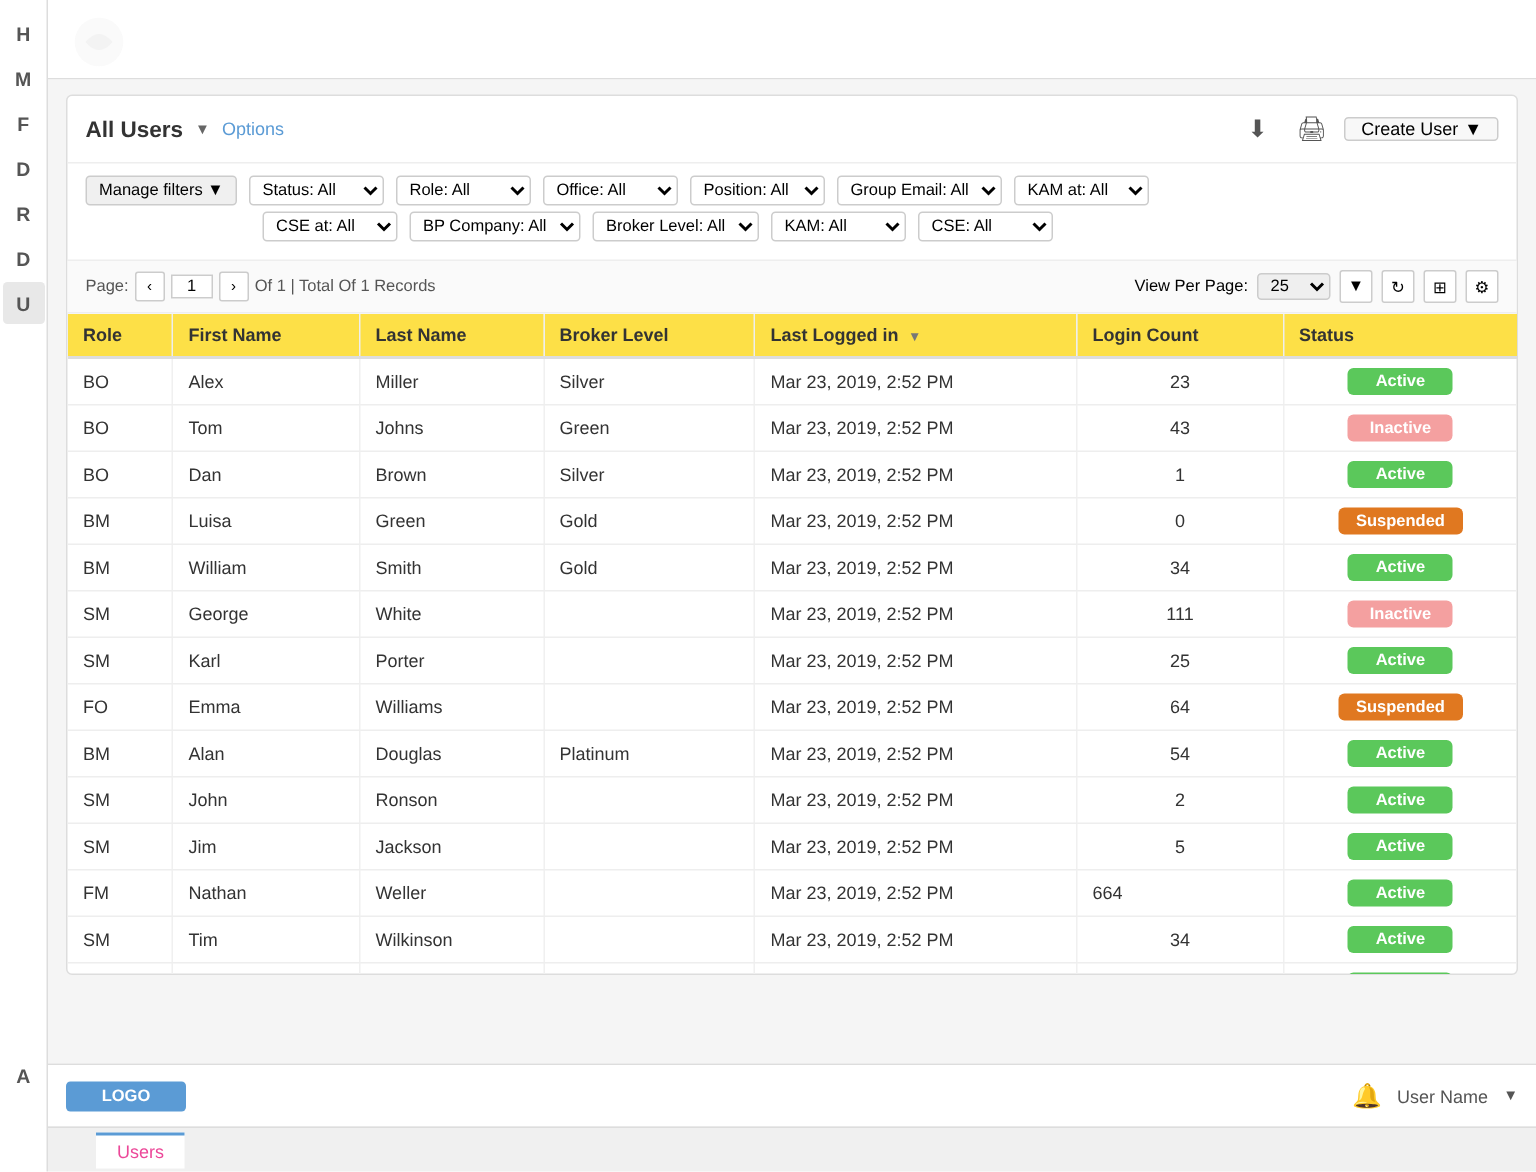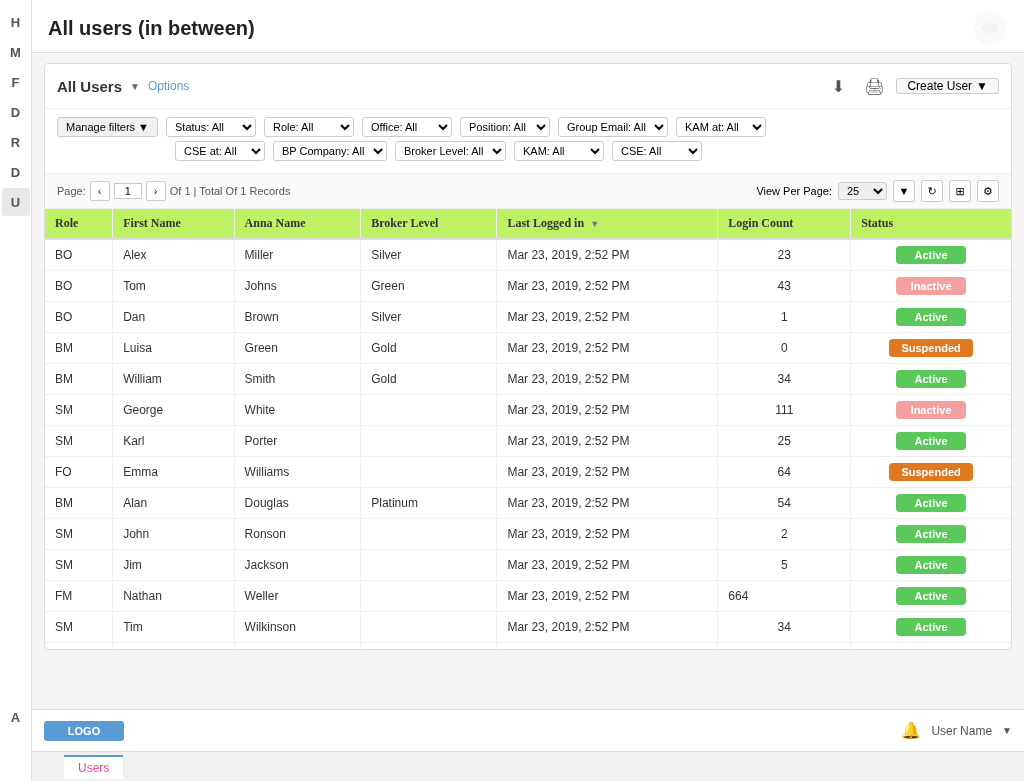--- a/index.html
+++ b/index.html
@@ -225,23 +225,22 @@
       overflow-x: auto;
       overflow-y: auto;
       max-height: 440px;
     }
     table {
       width: 100%;
       border-collapse: collapse;
       font-size: 12px;
     }
     thead tr {
-      background: #bef264;
+      background: #fde047;
       border-bottom: 2px solid #ddd;
-      font-family: Liberation Serif, serif;
     }
     th {
       padding: 7px 10px;
       text-align: left;
       font-weight: bold;
       color: #333;
       border-right: 1px solid #eee;
       white-space: nowrap;
     }
     th:last-child { border-right: none; }
@@ -327,21 +326,20 @@
   <div class="sidebar-item">D</div>
   <div class="sidebar-item">R</div>
   <div class="sidebar-item">D</div>
   <div class="sidebar-item" style="background:#e8e8e8;">U</div>
   <div class="sidebar-item" style="margin-top:auto; margin-bottom:50px;">A</div>
 </div>
 
 <div class="main-content">
 
   <div class="page-header">
-    <span class="page-title">All users (in between)</span>
     <svg class="header-icon" viewBox="0 0 40 40" width="36" height="36">
       <ellipse cx="20" cy="20" rx="18" ry="18" fill="#888" opacity="0.3"></ellipse>
       <path d="M10 20 Q20 8 30 20 Q20 32 10 20Z" fill="#888" opacity="0.5"></path>
     </svg>
   </div>
 
   <div class="content-area">
     <div class="card">
 
       <div class="card-header">
@@ -426,21 +424,21 @@
           <div class="tool-icon-btn">⚙</div>
         </div>
       </div>
 
       <div class="table-wrapper">
         <table>
           <thead>
             <tr>
               <th>Role</th>
               <th>First Name</th>
-              <th>Anna Name</th>
+              <th>Last Name</th>
               <th>Broker Level</th>
               <th>Last Logged in <span class="sort-icon">▼</span></th>
               <th>Login Count</th>
               <th>Status</th>
             </tr>
           </thead>
           <tbody id="table-body">
           <tr>
     <td>BO</td>
     <td>Alex</td>

